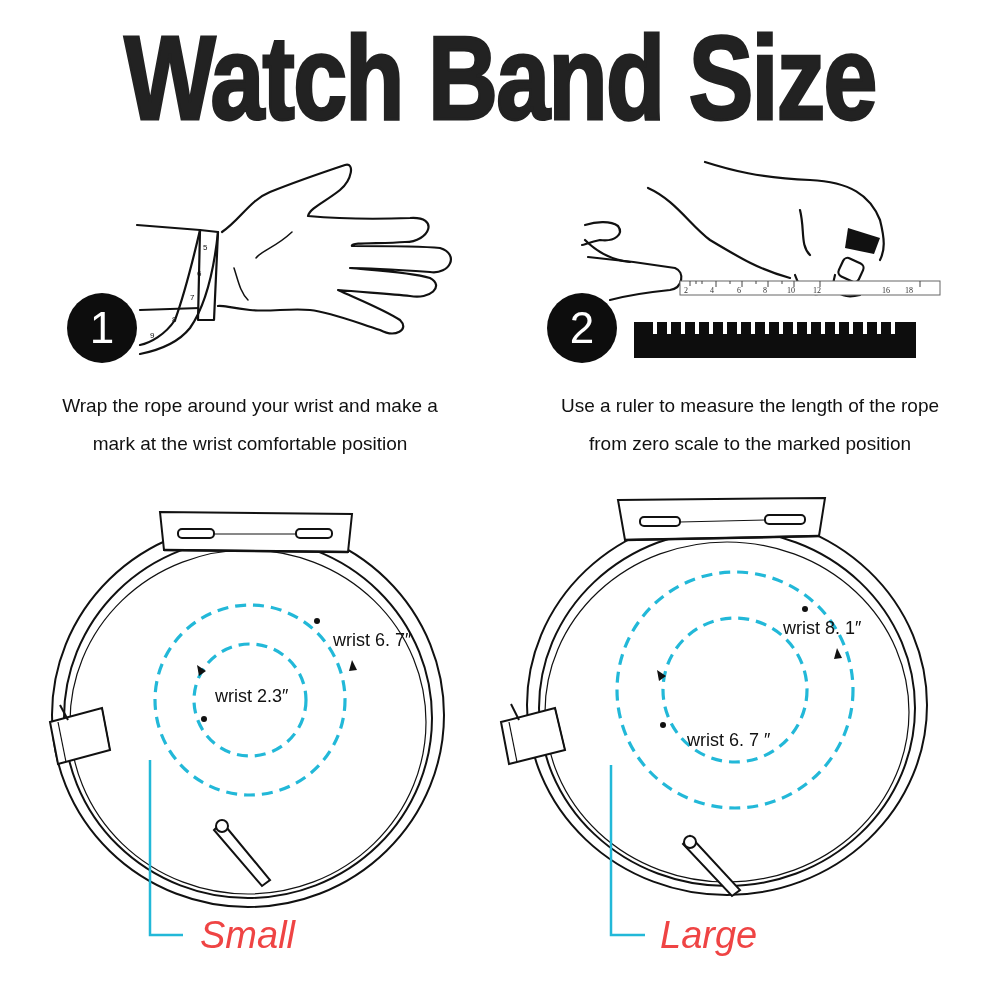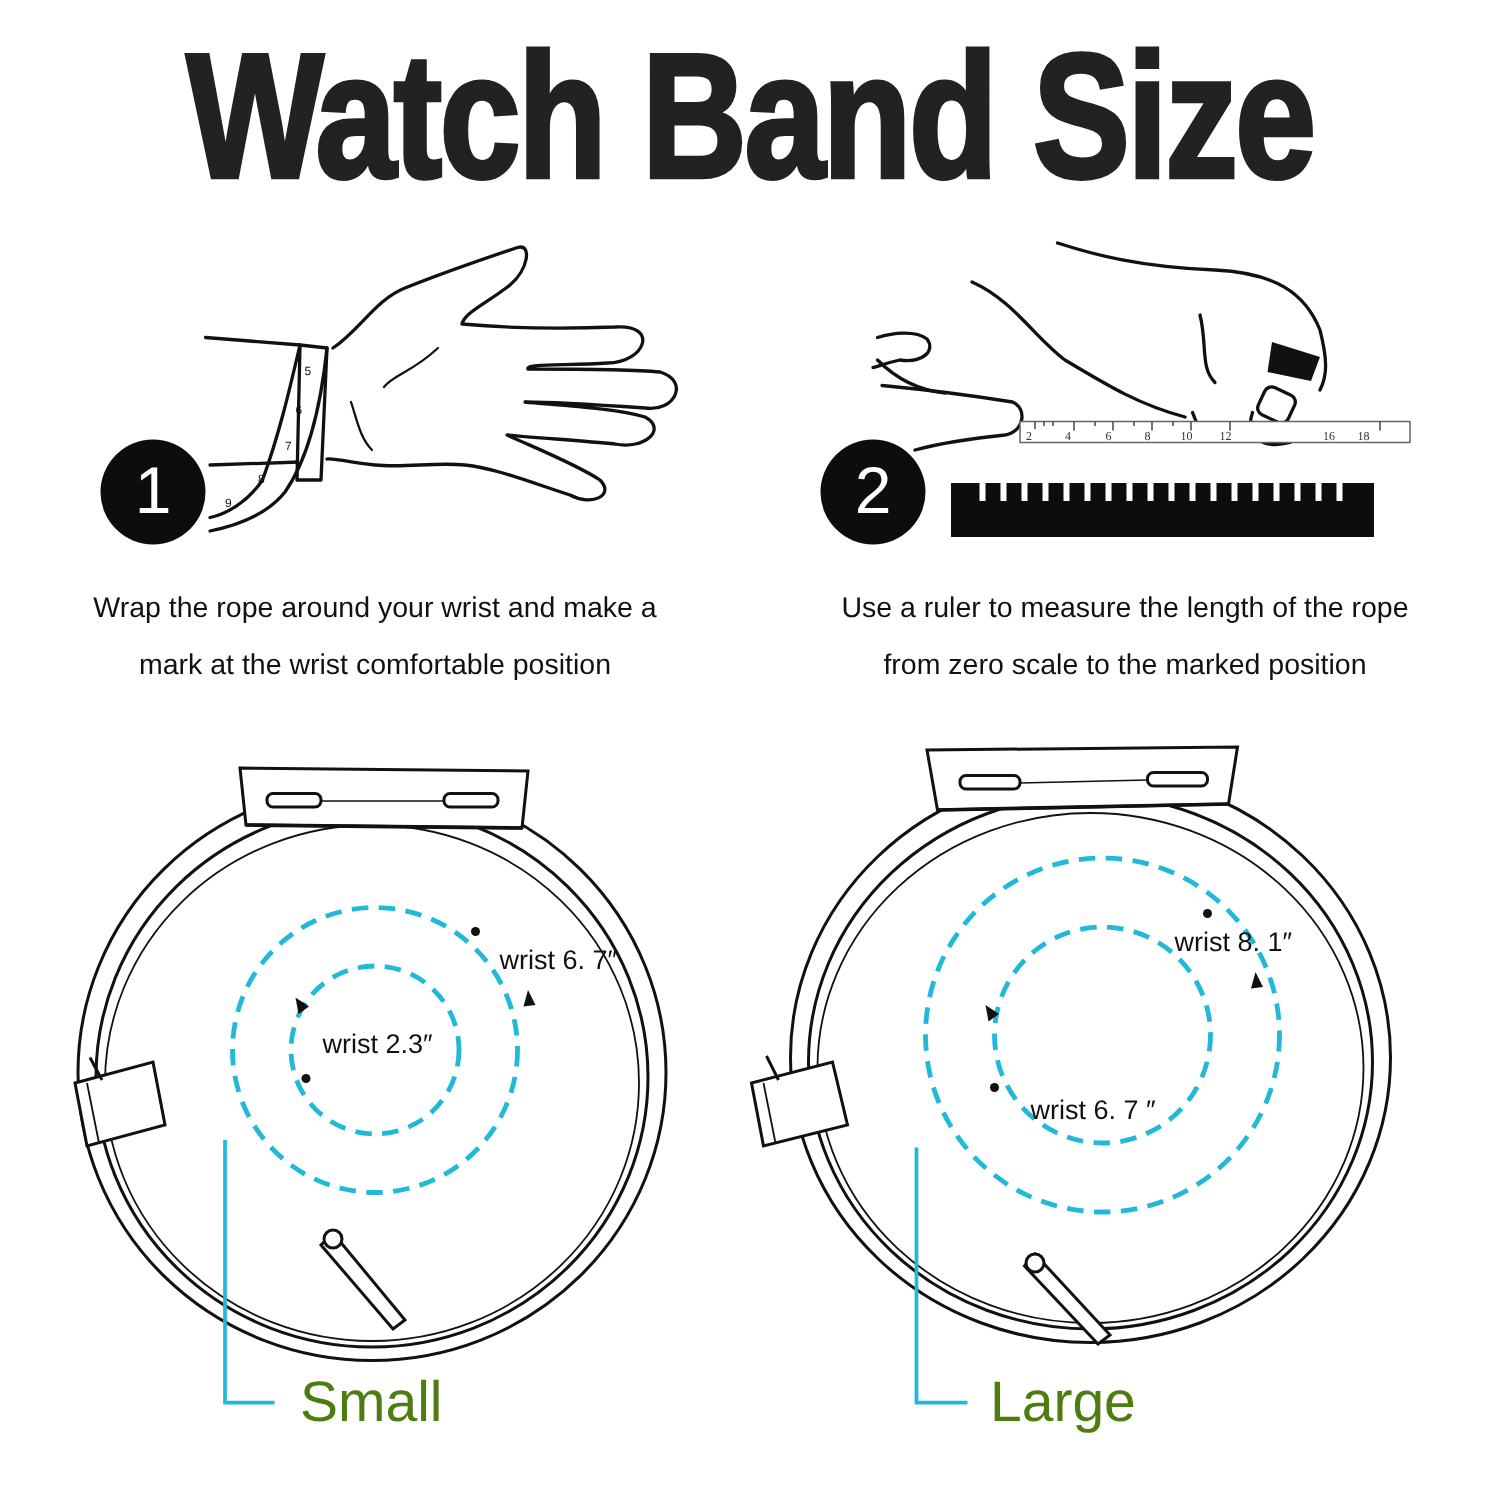--- a/index.html
+++ b/index.html
@@ -1,21 +1,21 @@
 <!DOCTYPE html>
 <html><head>
 <meta charset="utf-8">
 <style>
   html, body { margin:0; padding:0; background:#fff; }
   body { width:1000px; height:1000px; position:relative; overflow:hidden; font-family:"Liberation Sans", sans-serif; color:#111; }
   .title { position:absolute; left:0; top:18px; width:1000px; text-align:center; font-family:"Liberation Sans", sans-serif; font-weight:bold; font-size:118px; line-height:120px; color:#222; letter-spacing:-2px; transform:scaleX(0.82); transform-origin:center; -webkit-text-stroke:3px #222; }
   .panel { position:absolute; }
   .caption { position:absolute; width:500px; text-align:center; font-size:19px; line-height:38px; color:#111; }
   .step-badge { position:absolute; width:70px; height:70px; border-radius:50%; background:#0d0d0d; color:#fff; font-size:44px; line-height:70px; text-align:center; font-family:"Liberation Sans", sans-serif; }
-  .size-label { position:absolute; font-size:38px; color:#4d7c0f; }
+  .size-label { position:absolute; font-size:38px; color:#ef4444;font-style:italic; }
   .wrist-label { position:absolute; font-size:18px; color:#111; white-space:nowrap; }
   svg { position:absolute; overflow:visible; }
 </style>
 </head>
 <body>
 
 <div class="title">Watch Band Size</div>
 
 <div class="panel" style="left:0;top:150px;width:500px;height:230px;">
   <svg width="500" height="230" viewBox="0 0 500 230" style="left:0;top:0;">

